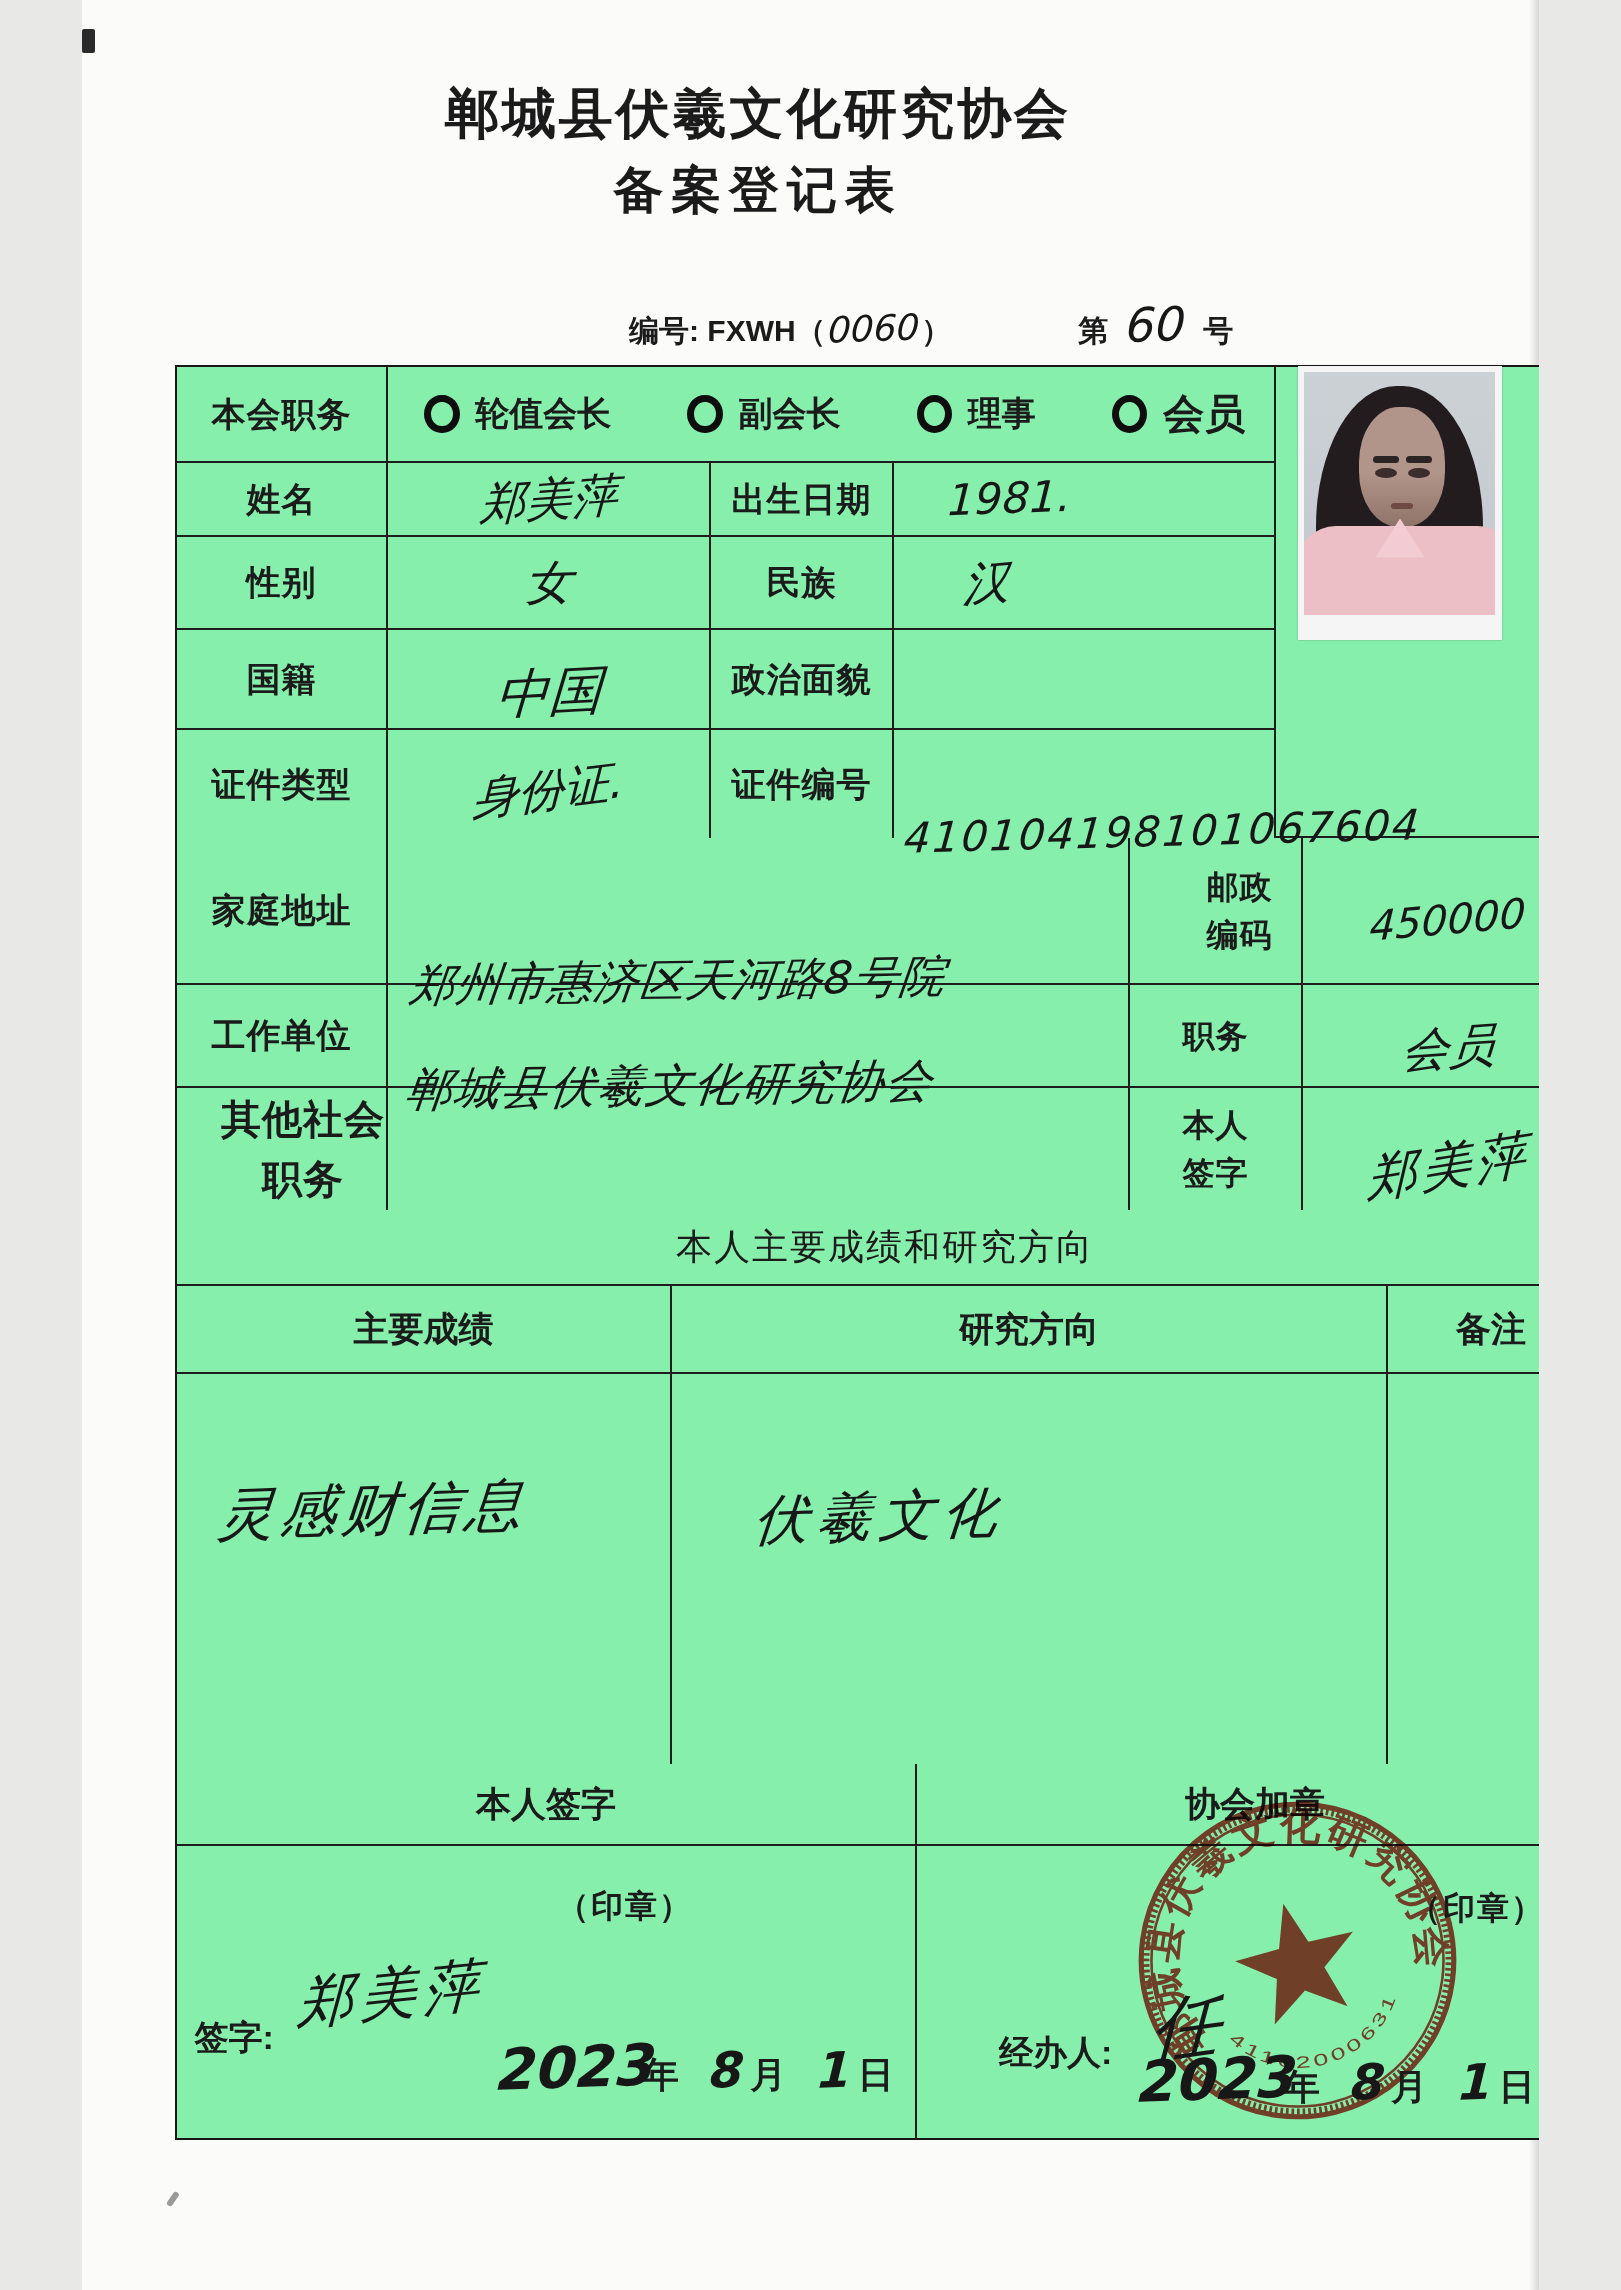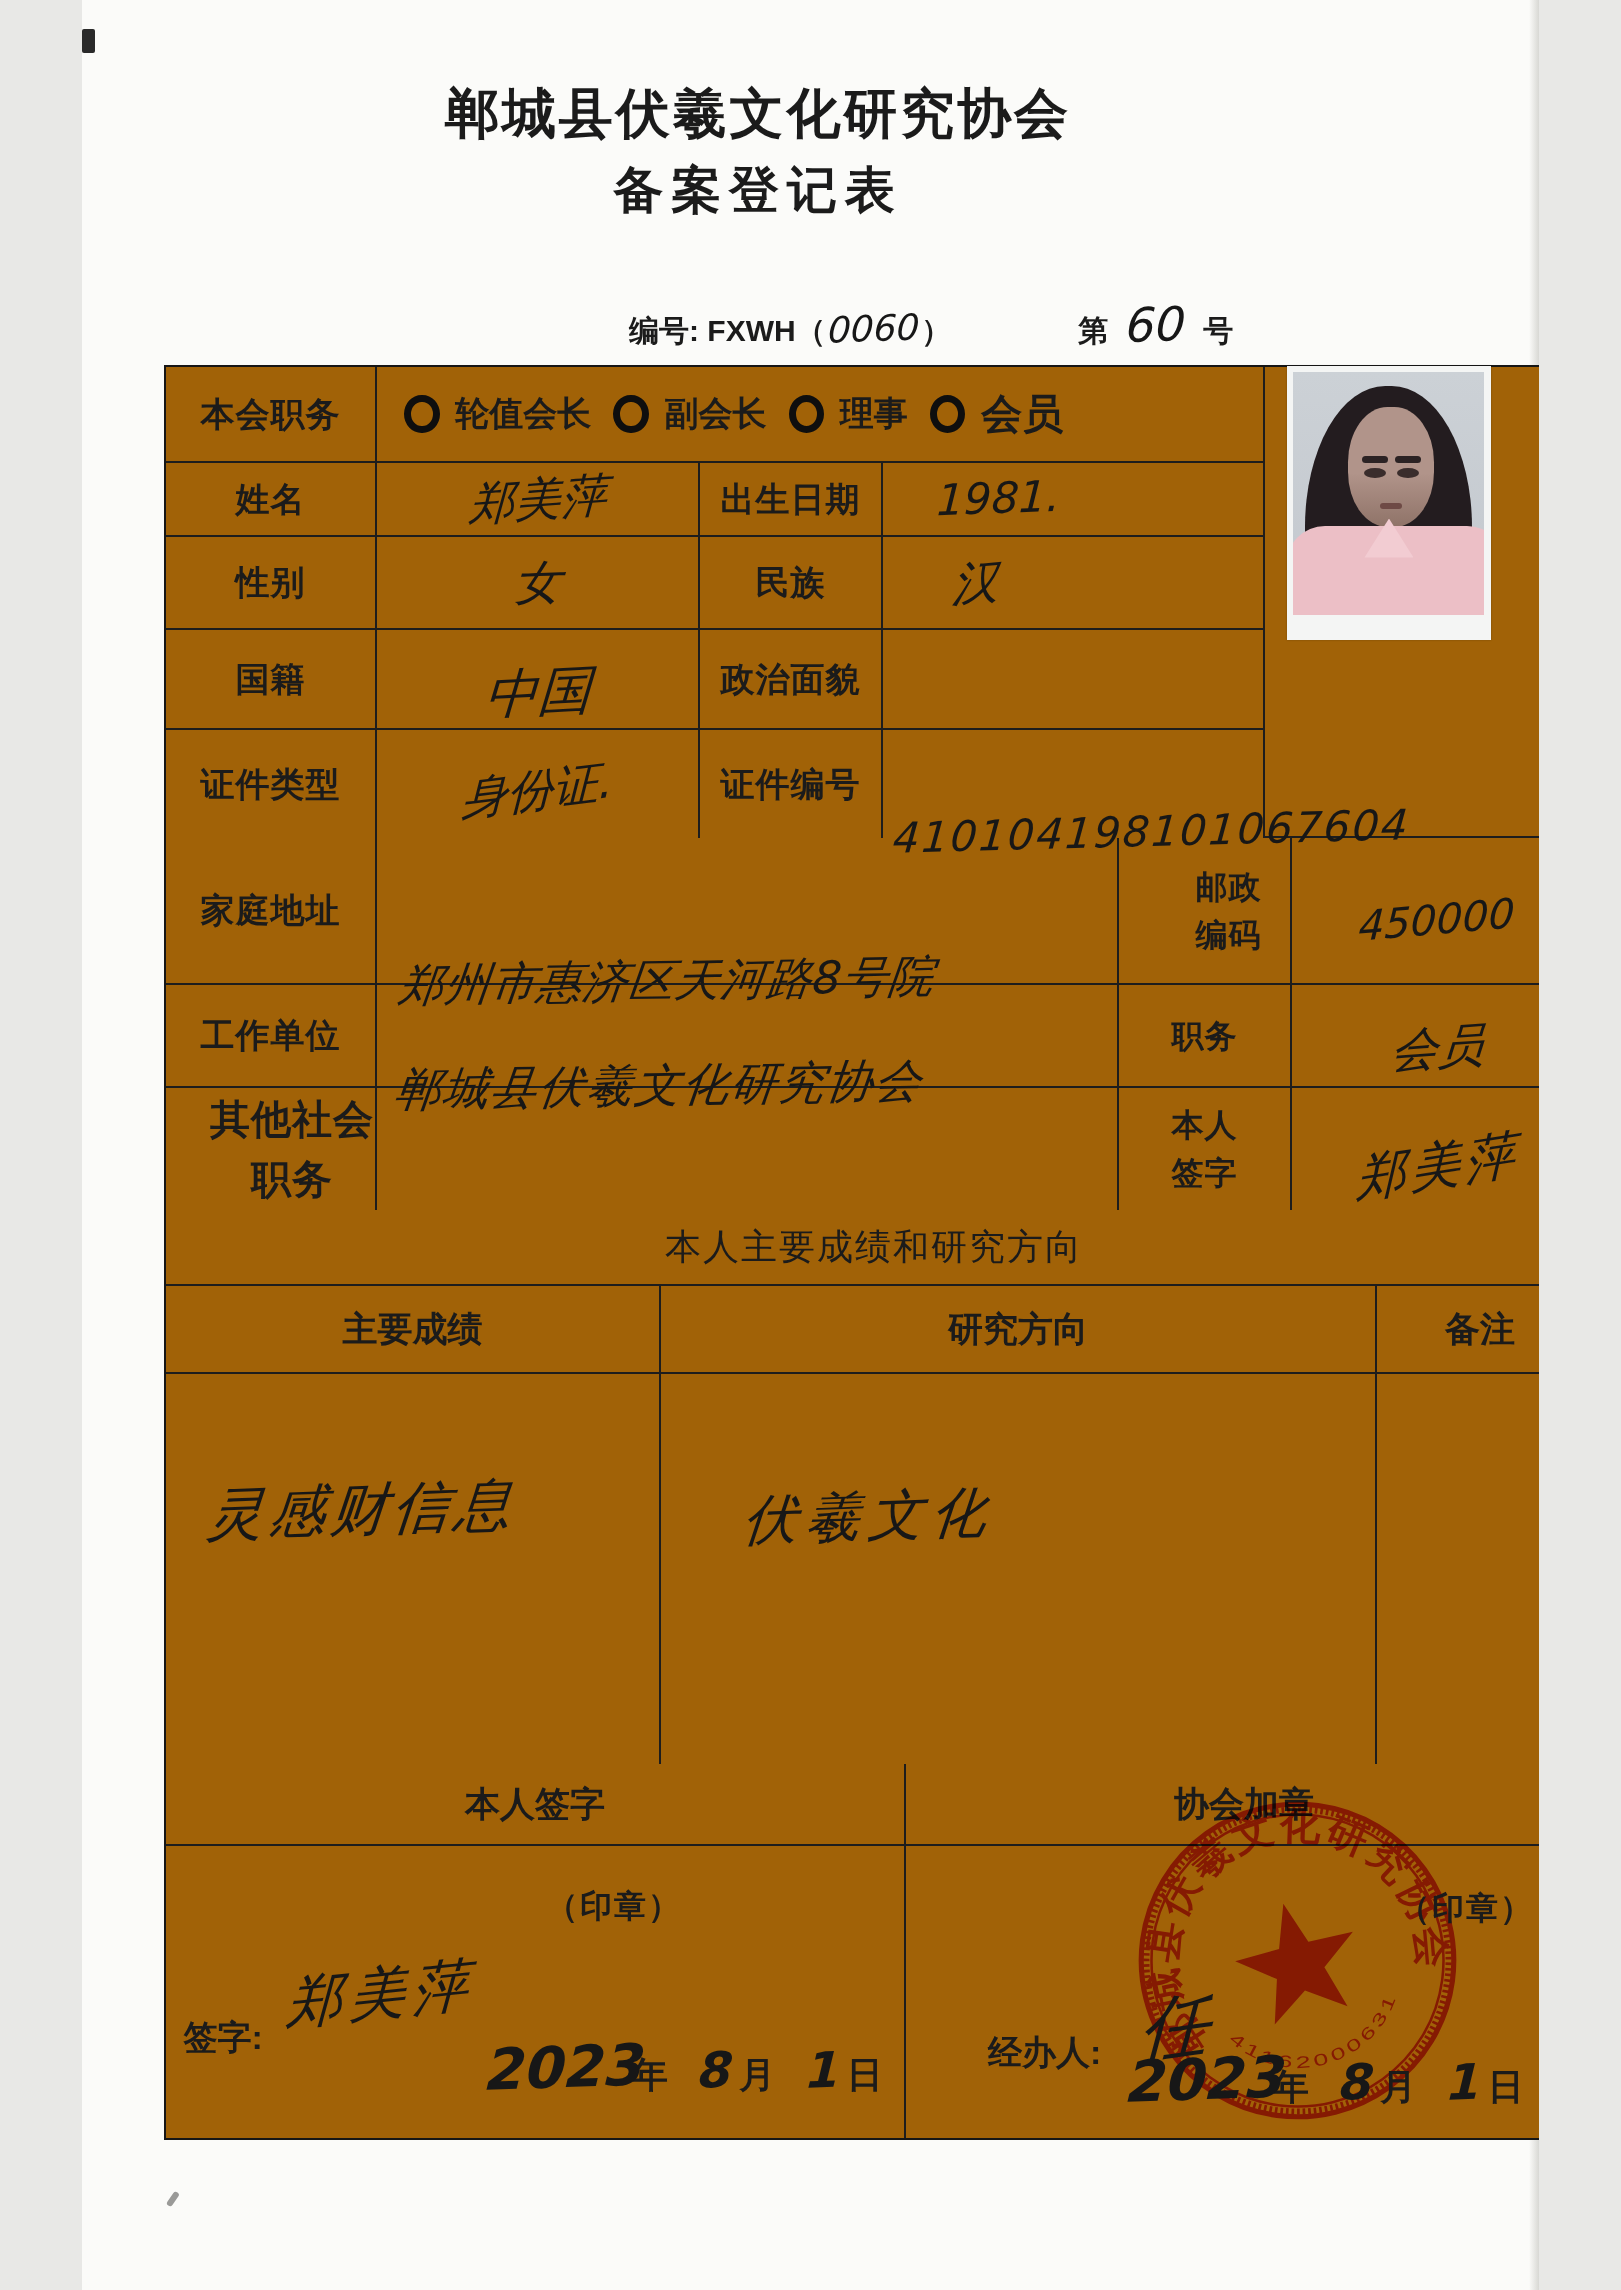--- a/index.html
+++ b/index.html
@@ -18,37 +18,37 @@
   .serial-line .hw{font-weight:400;}
   .hw-serial{font-size:36px;margin:0 2px;}
   .serial-gap{display:inline-block;width:127px;}
   .hw-no{font-size:47px;margin:0 17.6px;}
 
   
   .hw{font-family:"DejaVu Sans",sans-serif;font-style:italic;color:#171717;position:relative;z-index:5;
       transform:rotate(-2deg) skewX(-5deg);display:inline-block;line-height:1.05;}
 
   
-  .tbl{position:absolute;left:82px;top:365px;width:1416px;border:2.9px solid #161616;background:#a16207;}
+  .tbl{position:absolute;left:93px;top:365px;width:1416px;border:2.9px solid #161616;background:#86efac;}
   .sec{display:grid;}
   .secA{grid-template-columns:211px 323px 183px 382px 317px;grid-template-rows:96px 74px 93px 100px 108px;}
   .secB{grid-template-columns:211px 742px 173px 291px;grid-template-rows:147px 103px 122px;}
   .secC{grid-template-columns:1416px;grid-template-rows:76px;}
   .secD{grid-template-columns:495px 716px 206px;grid-template-rows:88px 390px;}
   .secE{grid-template-columns:740px 676px;grid-template-rows:82px 292px;}
   .cell{position:relative;border-right:2px solid #1d1d1d;border-bottom:2.9px solid #1d1d1d;
         display:flex;align-items:center;justify-content:center;box-sizing:border-box;overflow:visible;}
   .cell.last-col{border-right:none;}
   .cell.last-row{border-bottom:none;}
   .lbl{font-size:34px;font-weight:700;letter-spacing:1px;text-align:center;line-height:1.5;}
   .lbl-narrow span{display:inline-block;width:2.2em;}
   .lbl-mid span{display:inline-block;width:4.2em;}
 
   
-  .opts{justify-content:flex-start;padding-left:27px;gap:22px;}
+  .opts{justify-content:flex-start;padding-left:36px;gap:76px;}
   .opt{display:flex;align-items:center;gap:15.7px;font-size:34px;font-weight:700;}
   .opt.big{font-size:41px;}
   .ring{width:21.6px;height:24.5px;border:7.8px solid #0e0e0e;border-radius:50%;box-sizing:content-box;}
 
   
   .photo-cell{grid-column:5;grid-row:1/6;border-right:none;align-items:flex-start;justify-content:flex-start;}
   .photo-frame{position:absolute;left:21.6px;top:-1px;width:204px;height:274px;background:#f4f5f4;
                box-shadow:0 0 2px rgba(0,0,0,.25);}
   .photo-img{position:absolute;left:6.9px;top:5.9px;right:6.9px;bottom:25.5px;background:linear-gradient(#ccd1d6,#c3c8ce);overflow:hidden;}
   .hair{position:absolute;left:11.8px;top:13.7px;width:167px;height:294px;background:#231c1f;border-radius:48% 48% 30% 30%;}

